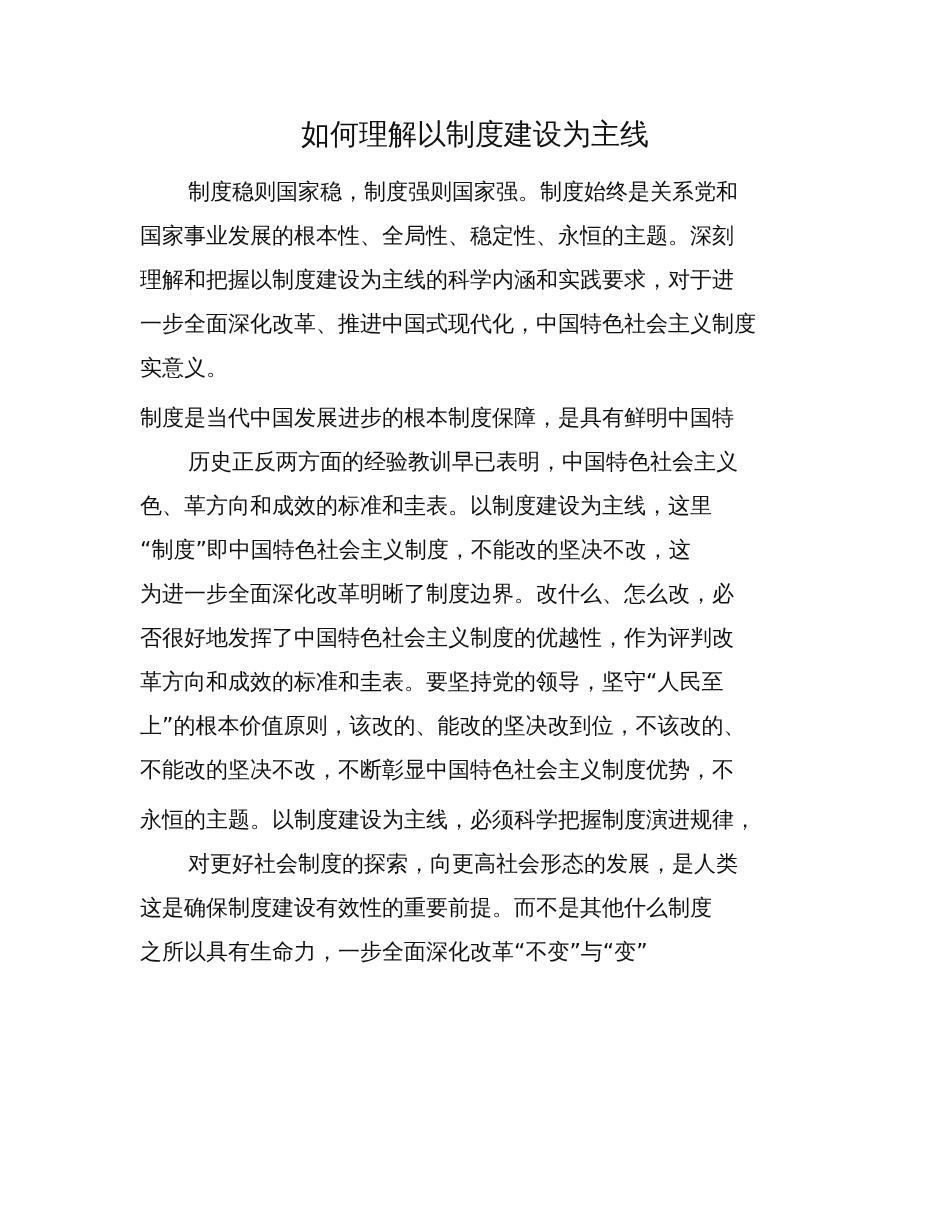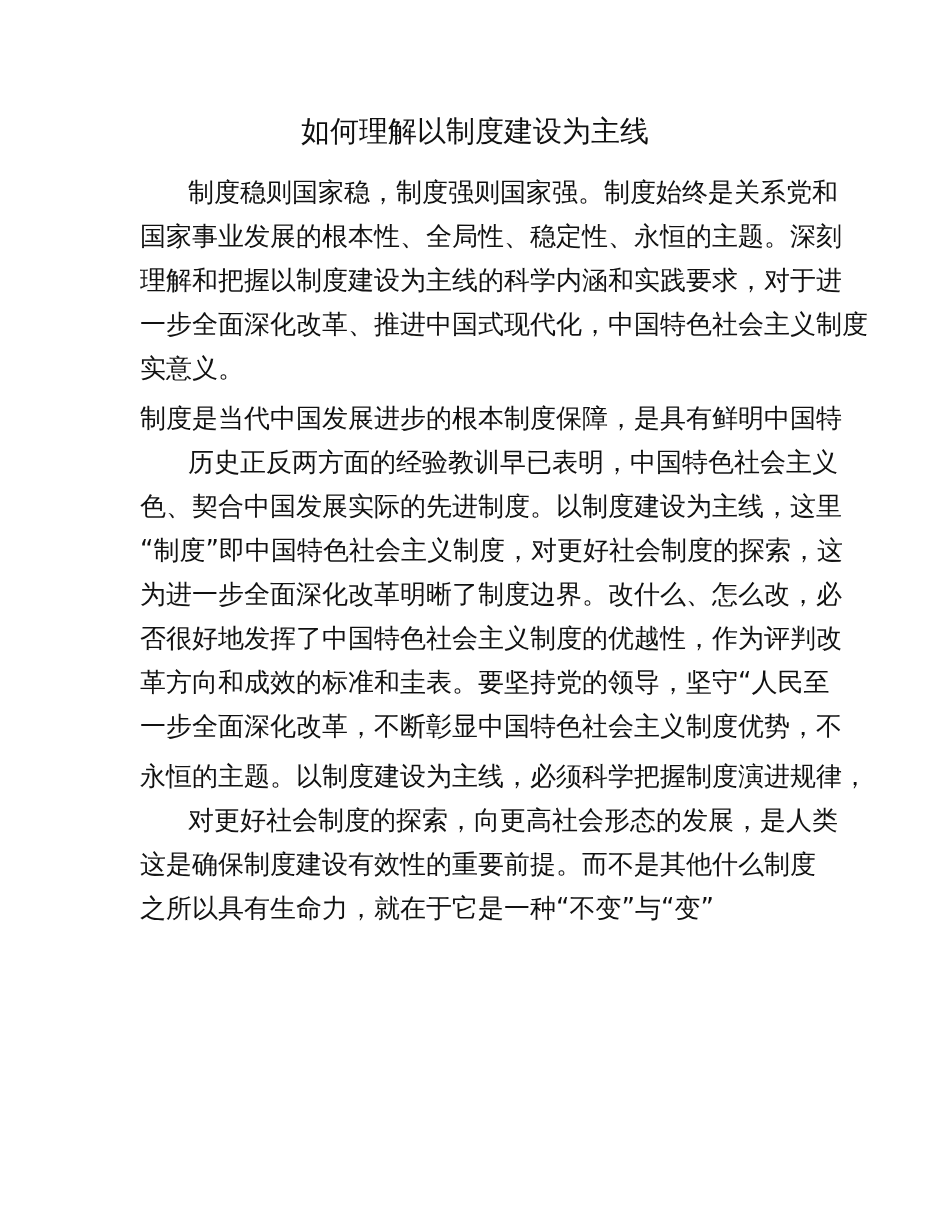--- a/index.html
+++ b/index.html
@@ -1,24 +1,24 @@
 <!DOCTYPE html>
 <html><head>
 <meta charset="utf-8">
 <style>
   html, body { margin:0; padding:0; background:#ffffff; }
   body { width:950px; height:1230px; position:relative; overflow:hidden; }
   .page { position:absolute; left:0; top:0; width:950px; height:1230px; background:#fff; }
   .title {
     position:absolute; left:0; top:114px; width:950px; text-align:center;
-    font-family:Liberation Mono, monospace; font-size:29px; color:#111; line-height:40px;
+    font-family:Liberation Sans, sans-serif; font-size:29px; color:#111; line-height:40px;
   }
   .body {
     position:absolute; left:140px; top:170px; width:672px;
-    font-family:"DejaVu Sans", sans-serif; font-size:26px; color:#111;
+    font-family:"DejaVu Sans", sans-serif; font-size:22px; color:#111;
   }
   .line { height:44px; line-height:44px; white-space:nowrap; }
   .indent { padding-left:48px; }
   .para { margin-bottom:6px; }
 </style>
 </head>
 <body>
 
 <div class="page">
   <div class="title">如何理解以制度建设为主线</div>
@@ -27,27 +27,28 @@
     <div class="para">
       <div class="line indent">制度稳则国家稳，制度强则国家强。制度始终是关系党和</div>
       <div class="line">国家事业发展的根本性、全局性、稳定性、永恒的主题。深刻</div>
       <div class="line">理解和把握以制度建设为主线的科学内涵和实践要求，对于进</div>
       <div class="line">一步全面深化改革、推进中国式现代化，中国特色社会主义制度</div>
       <div class="line">实意义。</div>
     </div>
     <div class="para">
       <div class="line">制度是当代中国发展进步的根本制度保障，是具有鲜明中国特</div>
       <div class="line indent">历史正反两方面的经验教训早已表明，中国特色社会主义</div>
-      <div class="line">色、契合中国发展实际的先进制度。以制度建设为主线，这里</div>
-      <div class="line">“制度”即中国特色社会主义制度，对更好社会制度的探索，这</div>
+      <div class="line">色、革方向和成效的标准和圭表。以制度建设为主线，这里</div>
+      <div class="line">“制度”即中国特色社会主义制度，不能改的坚决不改，这</div>
       <div class="line">为进一步全面深化改革明晰了制度边界。改什么、怎么改，必</div>
       <div class="line">否很好地发挥了中国特色社会主义制度的优越性，作为评判改</div>
       <div class="line">革方向和成效的标准和圭表。要坚持党的领导，坚守“人民至</div>
-      <div class="line">一步全面深化改革，不断彰显中国特色社会主义制度优势，不</div>
+      <div class="line">上”的根本价值原则，该改的、能改的坚决改到位，不该改的、</div>
+      <div class="line">不能改的坚决不改，不断彰显中国特色社会主义制度优势，不</div>
     </div>
     <div class="para">
       <div class="line">永恒的主题。以制度建设为主线，必须科学把握制度演进规律，</div>
       <div class="line indent">对更好社会制度的探索，向更高社会形态的发展，是人类</div>
       <div class="line">这是确保制度建设有效性的重要前提。而不是其他什么制度</div>
-      <div class="line">之所以具有生命力，就在于它是一种“不变”与“变”</div>
+      <div class="line">之所以具有生命力，一步全面深化改革“不变”与“变”</div>
     </div>
   </div>
 </div>
 
 </body></html>

